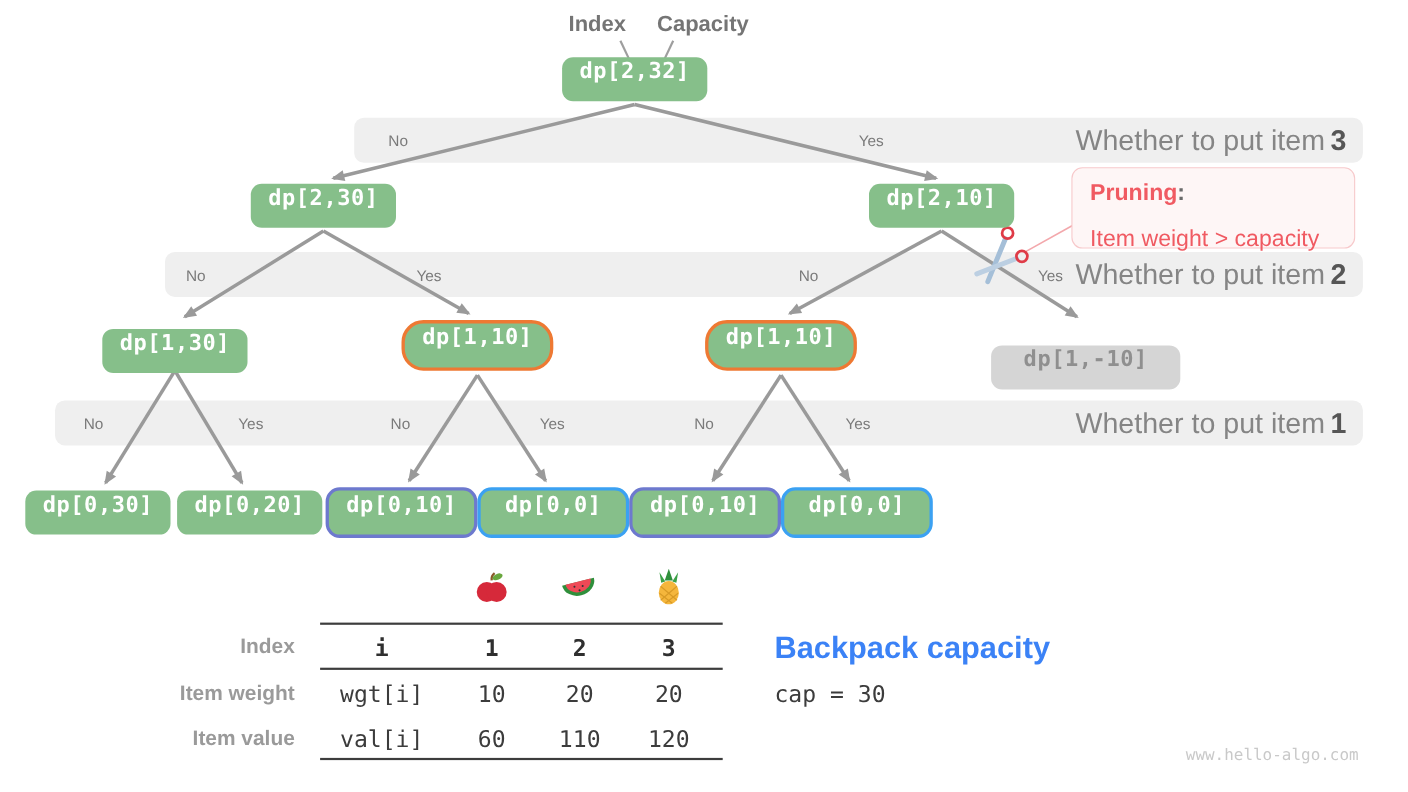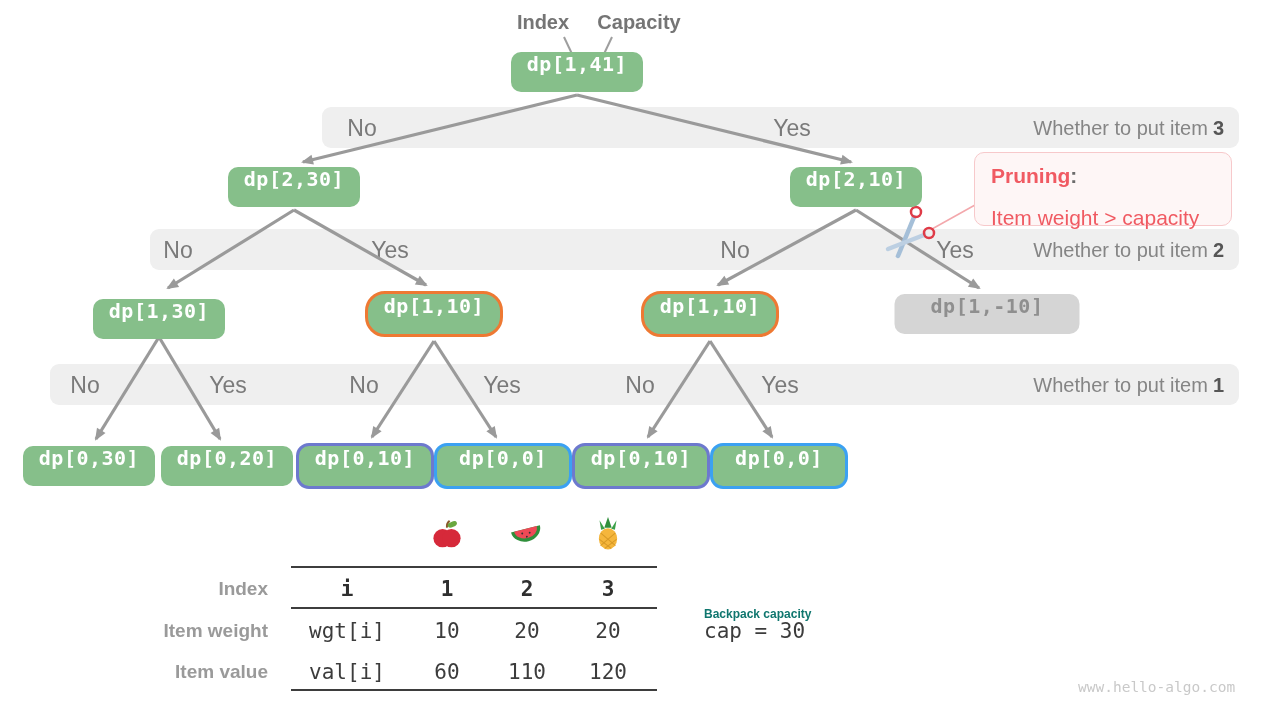--- a/index.html
+++ b/index.html
@@ -2,32 +2,32 @@
 <html><head>
 <meta charset="utf-8">
 <style>
   html,body { margin:0; padding:0; background:#ffffff; }
   .stage {
     position:relative; width:1280px; height:720px; overflow:hidden;
     font-family:"Liberation Sans", sans-serif; background:#ffffff;
   }
   .band { position:absolute; height:41px; background:#efefef; border-radius:9px; z-index:1; }
   .edge-label { position:absolute; top:50%; transform:translate(-50%,-50%);
-    font-size:23px; color:#7a7a7a; z-index:2; }
+    font-size:14px; color:#7a7a7a; z-index:2; }
   .question { position:absolute; right:15px; top:50%; transform:translateY(-50%);
-    font-size:20px; color:#858585; white-space:nowrap; }
+    font-size:26px; color:#858585; white-space:nowrap; }
   .question .qnum { color:#565656; font-weight:bold; margin-left:5px; }
 
   svg.overlay { position:absolute; left:0; top:0; z-index:2; }
 
   .node { position:absolute; transform:translate(-50%,-50%); z-index:3;
     background:#86bf8a; color:#ffffff; width:132px; height:40px; line-height:40px;
     text-align:center; border-radius:10px; letter-spacing:0.5px;
     font:bold 20px "DejaVu Sans Mono", monospace; white-space:nowrap; }
-  .node.wide { width:185px; }
+  .node.wide { width:172px;margin-top:20px; }
   .node.gray { background:#d5d5d5; color:#8f8f8f; }
   .node.bo { border:3.5px solid #ee7933; border-radius:20px; }
   .node.bp { border:3.5px solid #6d79ce; border-radius:13px; }
   .node.bb { border:3.5px solid #3ba1f2; border-radius:13px; }
 
   .pointer-label { position:absolute; transform:translateX(-50%); z-index:3;
     font-weight:bold; font-size:20px; color:#757575; }
 
   .pruning { position:absolute; left:974px; top:152px; width:258px; height:74px;
     box-sizing:border-box; background:#fef6f6; border:1.5px solid #f7c9cb;
@@ -36,21 +36,21 @@
   .pruning .c { color:#6b6b6b; font-weight:bold; }
   .pruning .d { color:#f05a62;margin-top:14px; }
 
   .tbl-line { position:absolute; left:291px; width:366px; height:2px; background:#3d3d3d; z-index:1; }
   .tbl-label { position:absolute; transform:translate(-100%,-50%); white-space:nowrap;
     font-weight:bold; font-size:19px; color:#9a9a9a; z-index:1; }
   .tbl-cell { position:absolute; transform:translate(-50%,-50%); white-space:nowrap;
     font:21px "DejaVu Sans Mono", monospace; color:#3c3c3c; z-index:1; }
   .tbl-cell.head { font-weight:bold; color:#2f2f2f; }
   .cap-label { position:absolute; transform:translateY(-50%); font-weight:bold;
-    font-size:12px; color:#0f766e; white-space:nowrap; z-index:1;margin-top:25px; }
+    font-size:28px; color:#3b82f6; white-space:nowrap; z-index:1; }
   .cap-value { position:absolute; transform:translateY(-50%); white-space:nowrap;
     font:21px "DejaVu Sans Mono", monospace; color:#3c3c3c; z-index:1; }
   .fruit { position:absolute; transform:translate(-50%,-50%); z-index:1; line-height:0; }
   .watermark { position:absolute; left:1078px; top:679px; z-index:1;
     font:14.5px "DejaVu Sans Mono", monospace; color:#c9c9c9; }
 </style>
 </head>
 <body>
 
 <div class="stage">
@@ -114,21 +114,21 @@
       <line x1="914" y1="217" x2="898" y2="256" stroke="#a5bfd8" stroke-width="4.5" stroke-linecap="round"></line>
       <line x1="924" y1="235" x2="888" y2="249" stroke="#bccfe2" stroke-width="4.5" stroke-linecap="round"></line>
       <circle cx="916" cy="212" r="5" fill="none" stroke="#df3b47" stroke-width="2.5"></circle>
       <circle cx="929" cy="233" r="5" fill="none" stroke="#df3b47" stroke-width="2.5"></circle>
     </g>
   </svg>
 
   <span class="pointer-label" style="left:543px; top:11px;">Index</span>
   <span class="pointer-label" style="left:639px; top:11px;">Capacity</span>
 
-  <div class="node" style="left:577px; top:72px;">dp[1,41]</div>
+  <div class="node" style="left:577px; top:72px;">dp[2,32]</div>
   <div class="node" style="left:294px; top:187px;">dp[2,30]</div>
   <div class="node" style="left:856px; top:187px;">dp[2,10]</div>
   <div class="node" style="left:159px; top:319px;">dp[1,30]</div>
   <div class="node bo" style="left:434px; top:314px;">dp[1,10]</div>
   <div class="node bo" style="left:710px; top:314px;">dp[1,10]</div>
   <div class="node gray wide" style="left:987px; top:314px;">dp[1,-10]</div>
   <div class="node" style="left:89px;  top:466px;">dp[0,30]</div>
   <div class="node" style="left:227px; top:466px;">dp[0,20]</div>
   <div class="node bp" style="left:365px; top:466px;">dp[0,10]</div>
   <div class="node bb" style="left:503px; top:466px;">dp[0,0]</div>

